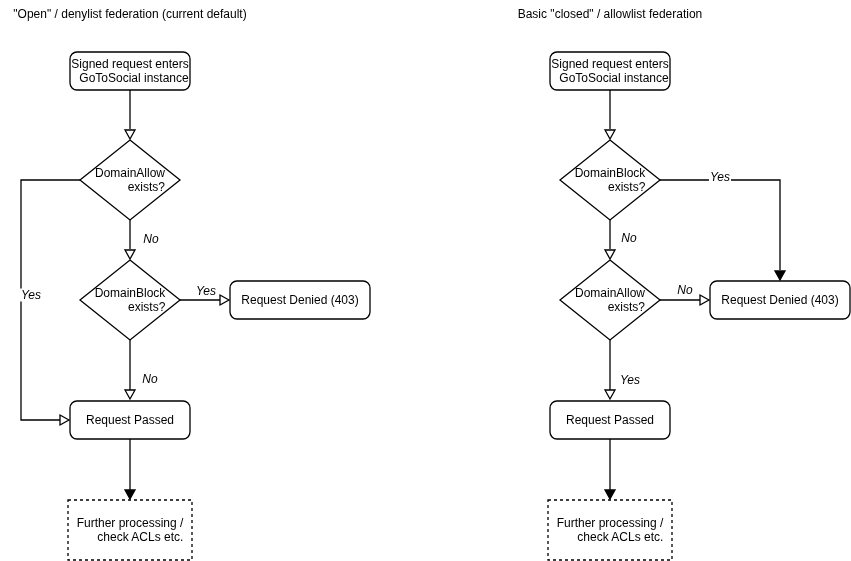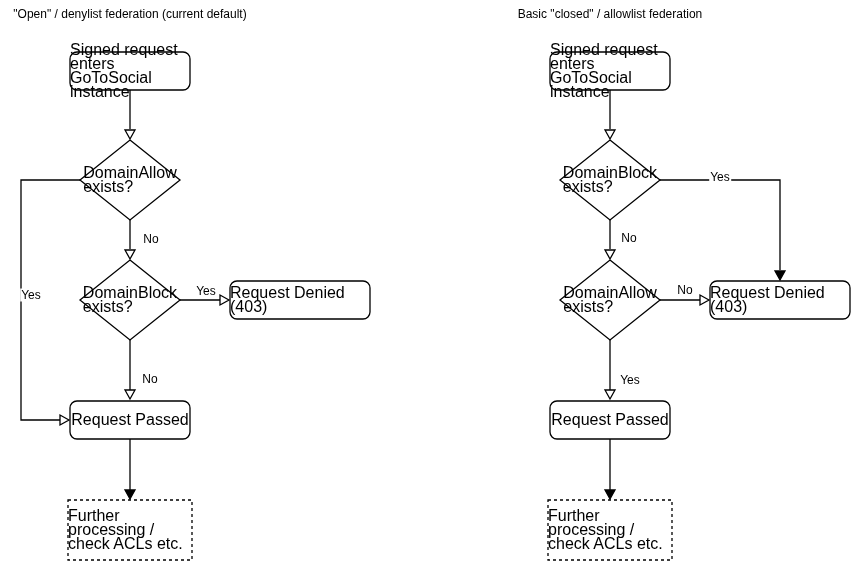--- a/index.html
+++ b/index.html
@@ -18,34 +18,35 @@
     font-size: 12px;
     line-height: 13px;
     text-align: center;
     white-space: pre;
   }
   .node-text {
     position: absolute;
     display: flex;
     align-items: center;
     justify-content: center;
-    text-align: left;
-    font-size: 16px;
+    text-align: right;
+    font-size: 12px;
     line-height: 14px;
     white-space: pre-line;
     pointer-events: none;
   }
   .edge-label {
     position: absolute;
     transform: translate(-50%, -50%);
     font-size: 12px;
     line-height: 13px;
     background: #ffffff;
     padding: 0 1px;
     white-space: pre;
+    font-style: italic;
   }
 </style>
 </head>
 <body>
 
 <div class="canvas">
 
   <svg class="svg-layer" width="851" height="561" viewBox="0 0 851 561">
     <g fill="none" stroke="#000000" stroke-width="1.3">
 

